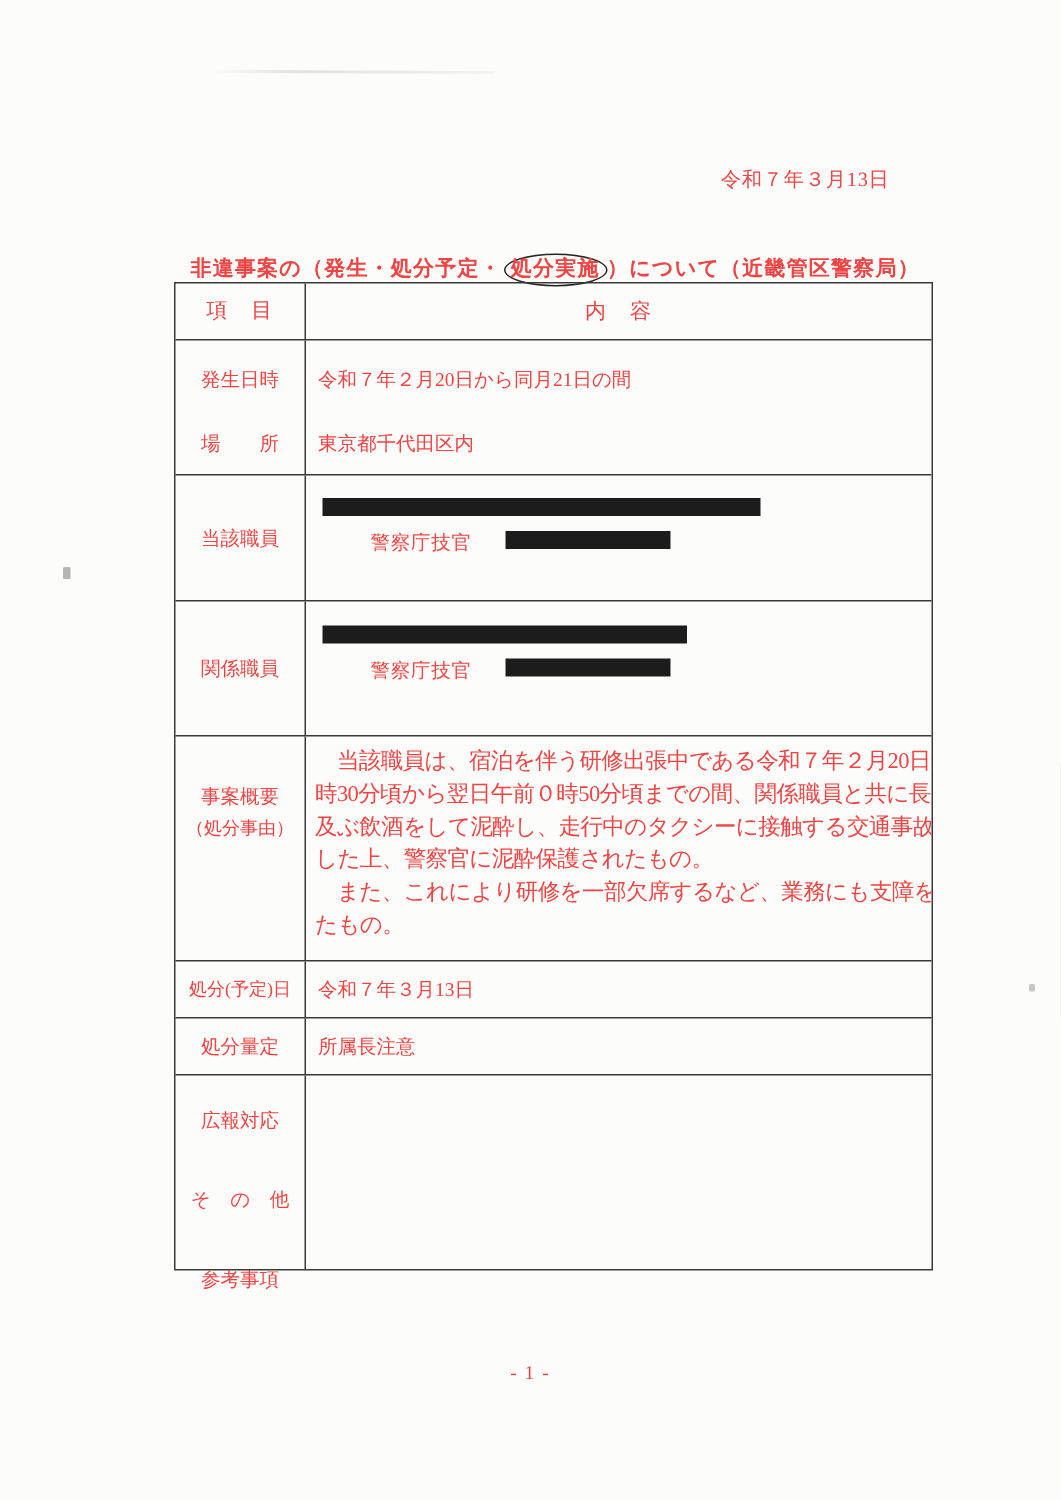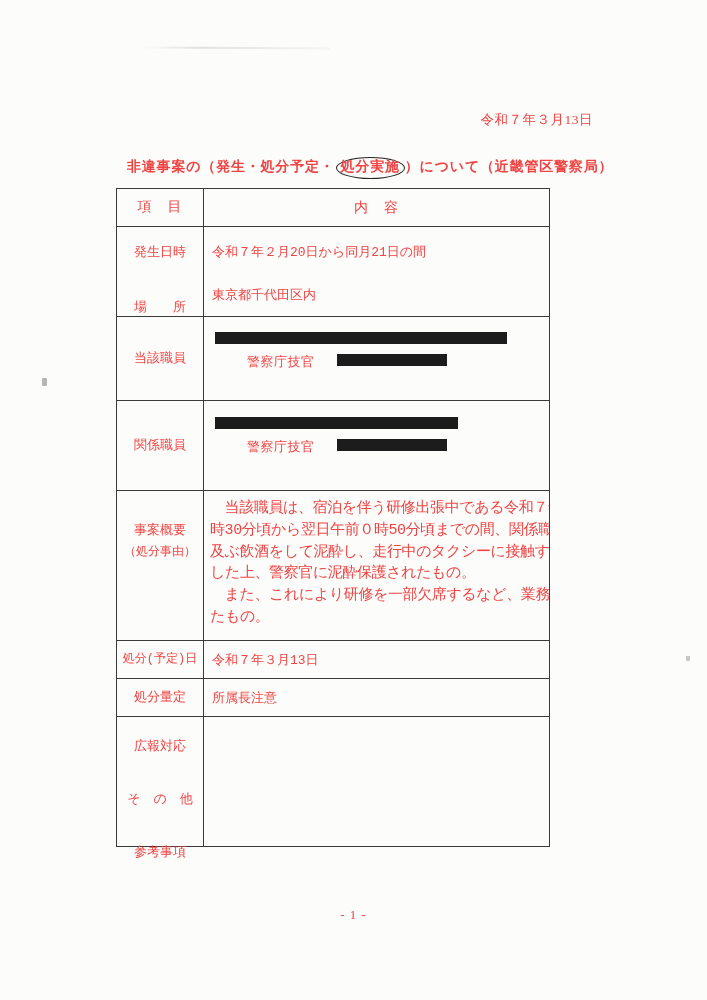--- a/index.html
+++ b/index.html
@@ -31,50 +31,49 @@
     position:absolute; top:153px; left:127px;
     font-family:"Liberation Sans","DejaVu Sans",sans-serif;
     font-weight:bold; font-size:14px; letter-spacing:0.8px;
     white-space:nowrap;
   }
   .circled {
     display:inline-block;
     border:1.5px solid #242424;
     border-radius:50%;
     padding:0 4px 4px 4px;
-    margin:4px 0 0 1px;
+    margin:16px 0 0 1px;
     line-height:16px;
   }
 
   
   .tbl {
-    position:absolute; left:116px; top:188px; width:434px;
+    position:absolute; left:116px; top:188px; width:506px;
     border:1.6px solid #3a3a3a;
     box-sizing:border-box;
     font-size:13px;
-    font-family:Liberation Mono, monospace;
   }
   .row { display:flex; box-sizing:border-box; border-bottom:1.4px solid #3a3a3a; }
   .row:last-child { border-bottom:none; }
   .lbl {
     width:87px; flex:0 0 87px; box-sizing:border-box;
     border-right:1.4px solid #3a3a3a;
     display:flex; flex-direction:column; align-items:center; justify-content:center;
     text-align:center; line-height:17px;
   }
   .cnt { flex:1; position:relative; box-sizing:border-box; }
 
   .r-header { height:38px; }
   .r-header .lbl, .r-header .cnt {
     justify-content:center; font-size:14px; letter-spacing:1px;
   }
   .r-header .cnt { display:flex; align-items:center; }
 
   .r-occurrence { height:90px; }
-  .r-occurrence .lbl { justify-content:space-between; padding-top:17px; }
+  .r-occurrence .lbl { justify-content:flex-start; padding-top:17px; gap:26px; }
   .r-occurrence .cnt { display:flex; flex-direction:column; padding:17px 0 0 8px; gap:26px; line-height:17px; }
 
   .r-staff-subject { height:84px; }
   .r-staff-related { height:90px; }
   .bar { position:absolute; background:#1c1c1c; height:12px; }
   .staff-pos { position:absolute; left:43px; font-size:13px; letter-spacing:0.5px; }
 
   .r-summary { height:150px; }
   .r-summary .lbl { justify-content:flex-start; padding-top:31px; gap:5px; }
   .lbl-sub { font-size:12px; }

